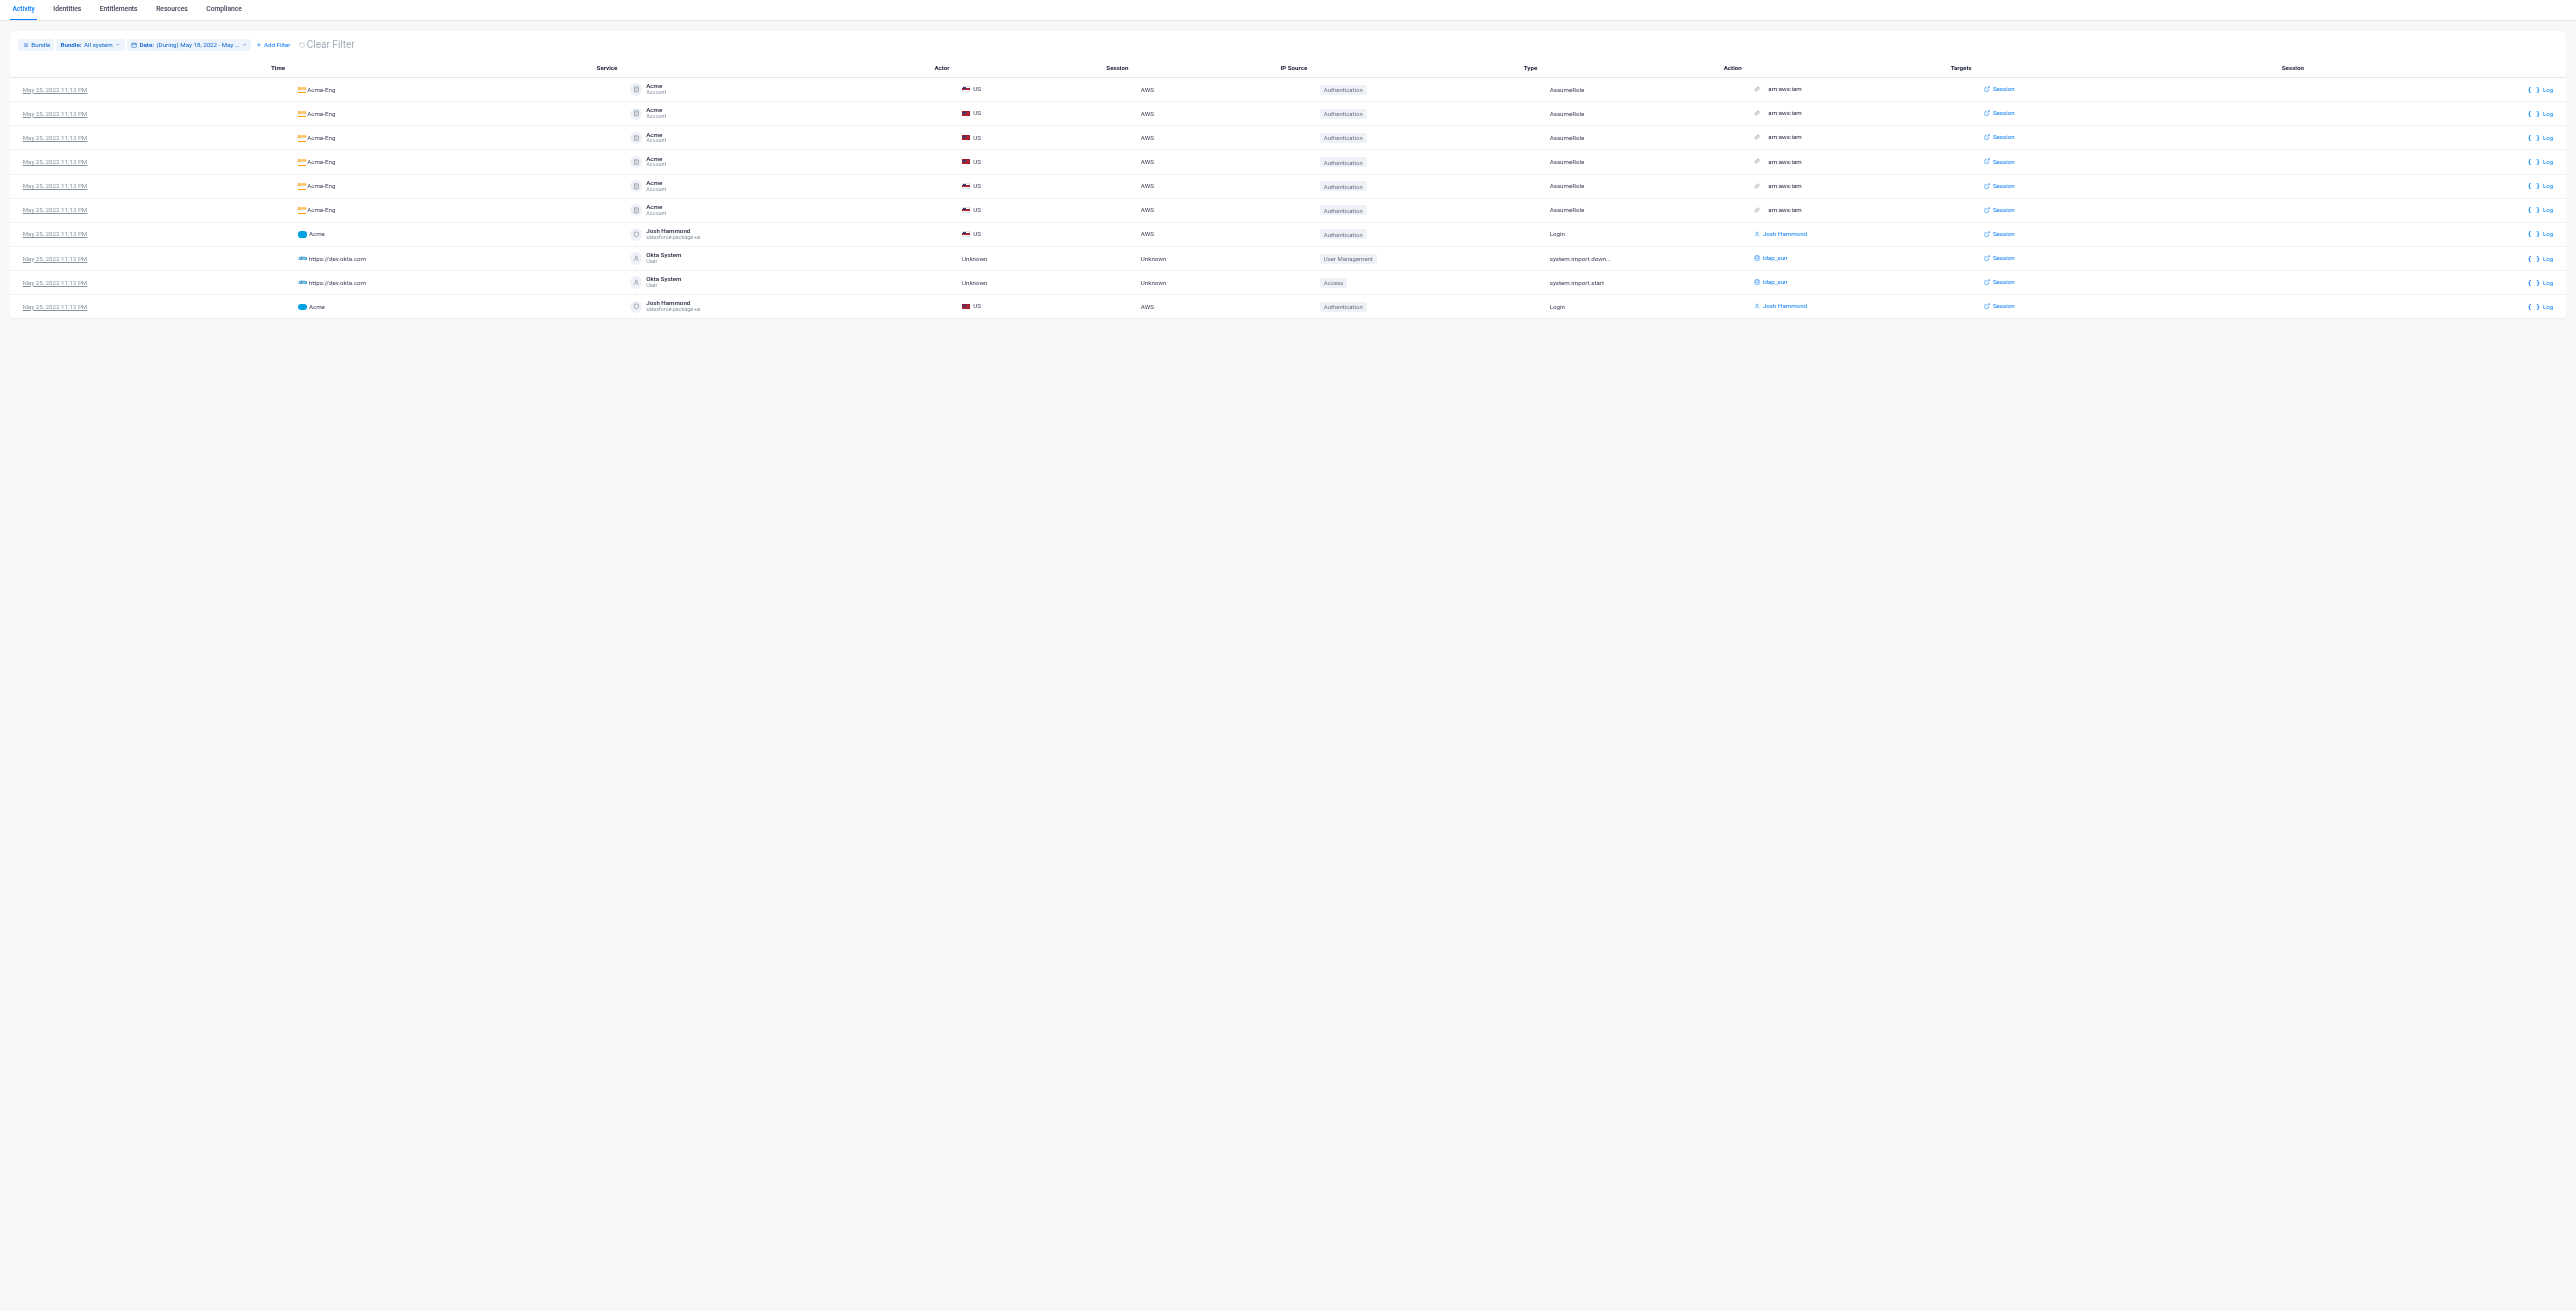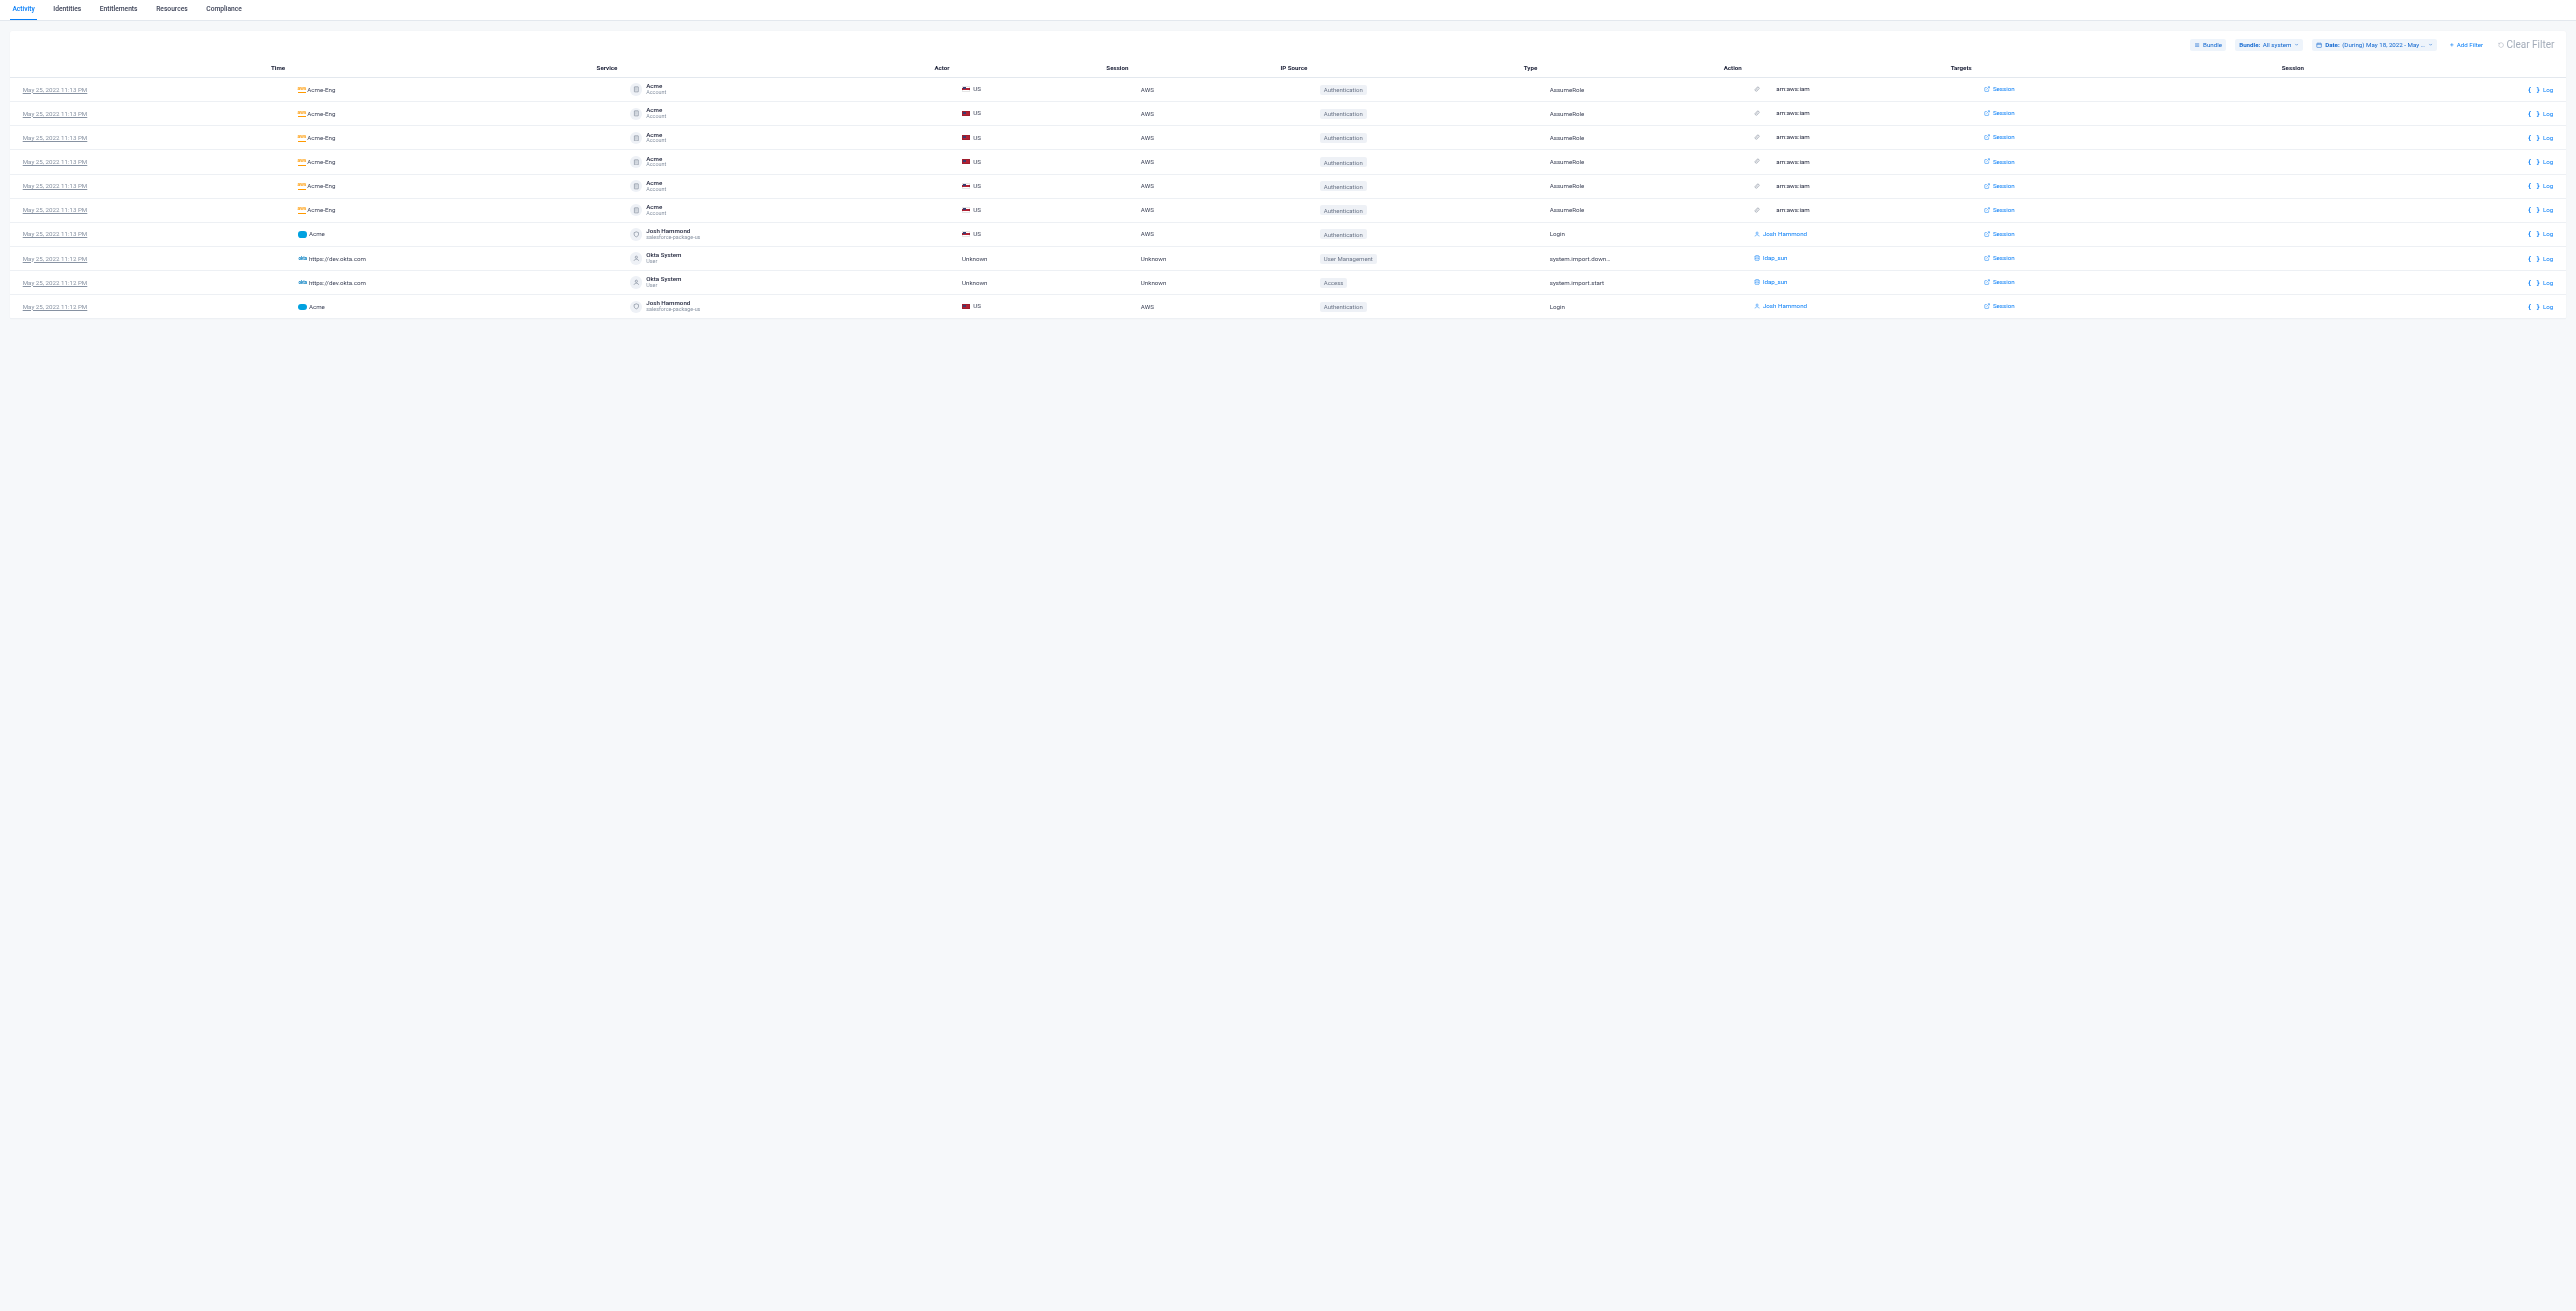--- a/index.html
+++ b/index.html
@@ -1,21 +1,21 @@
 <!DOCTYPE html>
 <html style="font-size:8.2px"><head>
 <meta charset="utf-8">
 <style>
 * { box-sizing: border-box; margin: 0; padding: 0; }
 body { font-family: -apple-system, BlinkMacSystemFont, "Segoe UI", Roboto, Helvetica, Arial, sans-serif; font-size: 6.2px; color: #1a1f36; background: #f6f8fa; }
 .tabs { display: flex; gap: 14.4px; padding: 0 10.3px; background: #fff; border-bottom: 0.5px solid #e3e8ee; align-items: flex-start; }
 .tab { padding: 5.2px 2.1px 5.7px; font-weight: 500; color: #3c4257; font-size: 6.7px; cursor: pointer; border-bottom: 1px solid transparent; }
 .tab.active { color: #067df7; border-bottom-color: #067df7; }
 .panel { margin: 10.3px; background: #fff; border-radius: 2.1px; padding: 6.2px 0 0; box-shadow: 0 0 0 0.5px rgba(0,0,0,0.02); }
-.filter-bar { display: flex; align-items: center; gap: 9px; padding: 0 8.2px 6.2px; flex-wrap: wrap; justify-content: flex-end; }
+.filter-bar { display: flex; align-items: center; gap: 2px; padding: 0 8.2px 6.2px; flex-wrap: wrap; }
 .chip { display: inline-flex; align-items: center; gap: 2.6px; background: #eef4fb; color: #0b63ce; border-radius: 2.1px; padding: 2.1px 4.1px; font-size: 6.2px; cursor: pointer; }
 .chip .k { font-weight: 600; }
 .chip .v { font-weight: 400; }
 .btn-link { display: inline-flex; align-items: center; gap: 2.1px; color: #067df7; font-size: 6.2px; padding: 2.1px 3.1px; cursor: pointer; }
 .btn-muted { display: inline-flex; align-items: center; gap: 2.1px; color: #a3acb9; font-size: 10px; padding: 2.1px 3.1px; cursor: default; }
 .results-bar { display: flex; justify-content: space-between; align-items: center; padding: 3.1px 8.2px 7.2px; }
 .results-bar h3 { font-size: 7.7px; font-weight: 700; color: #1a1f36; }
 .results-actions { display: flex; gap: 7.2px; align-items: center; }
 .results-actions span { color: #067df7; cursor: pointer; font-size: 6.4px; }
 .divider-v { width: 0.5px; height: 7.2px; background: #d8dee6; }
@@ -31,21 +31,21 @@
 .sf-logo { width:9.3px; height:6.2px; background: #00a1e0; border-radius: 3.1px 3.1px 3.1px 3.1px / 50% 50% 50% 50%; position: relative; }
 .okta-logo { color: #007dc1; font-size: 4.6px; font-weight: 700; letter-spacing: -0.2px; }
 .actor { display: flex; align-items: center; gap: 4.1px; }
 .actor-icon { width: 12.4px; height: 12.4px; border-radius: 50%; background: #eef1f6; display: inline-flex; align-items: center; justify-content: center; }
 .actor-text .n { color: #1a1f36; font-weight: 500; line-height: 1.1; }
 .actor-text .s { color: #8792a2; font-size: 5.4px; line-height: 1.1; }
 .flag { display: inline-flex; align-items: center; gap: 3.1px; }
 .flag-ic { width: 8.2px; height: 5.7px; display: inline-block; position: relative; background: linear-gradient(to bottom, #b22234 0 8%, #fff 8% 15%, #b22234 15% 23%, #fff 23% 31%, #b22234 31% 38%, #fff 38% 46%, #b22234 46% 54%, #fff 54% 62%, #b22234 62% 69%, #fff 69% 77%, #b22234 77% 85%, #fff 85% 92%, #b22234 92% 100%); border: 0.3px solid rgba(0,0,0,0.1); }
 .flag-ic::before { content:""; position:absolute; left:0; top:0; width:45%; height:54%; background:#3c3b6e; }
 .badge { display: inline-block; background: #eef1f6; color: #697386; border-radius: 2.1px; padding: 1.5px 4.1px; font-size: 6px; }
-.target { display: inline-flex; align-items: center; gap: 16px; color: #1a1f36; }
+.target { display: inline-flex; align-items: center; gap: 8px; color: #1a1f36; }
 .link-cell { display: inline-flex; align-items: center; gap: 2.6px; color: #067df7; cursor: pointer; }
 .target-user-ic, .target-chain-ic, .log-ic, .ext-ic, .cal-ic, .bundle-ic, .refresh-ic, .plus-ic { display:inline-flex; }
 svg { display:block; }
 .ellipsis { max-width: 62px; overflow: hidden; text-overflow: ellipsis; display: inline-block; vertical-align: bottom; }
 .col-time{width:11%} .col-service{width:13%} .col-actor{width:13%} .col-country{width:7%} .col-ip{width:7%} .col-type{width:9%} .col-action{width:8%} .col-targets{width:9%} .col-session{width:13%} .col-log{width:10%}
 </style>
 </head>
 <body>
 
 <div class="tabs" id="tabs-container">

